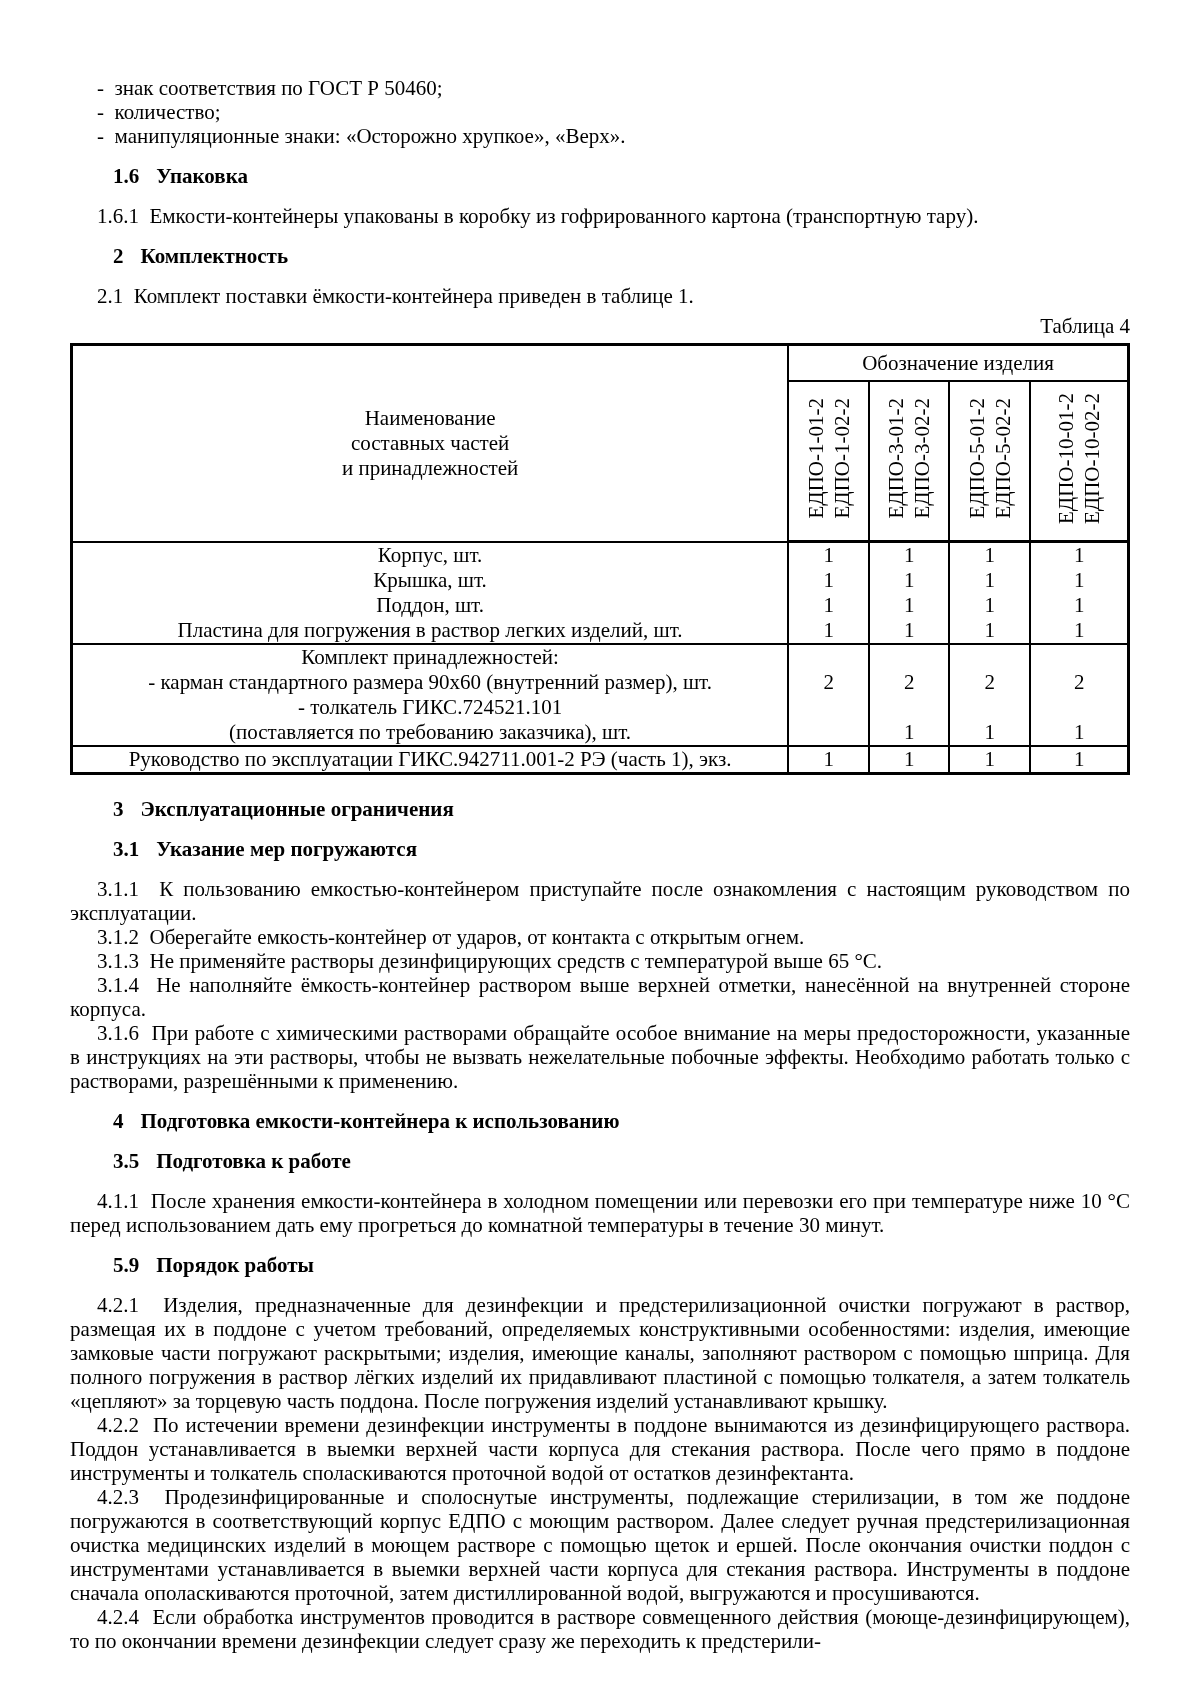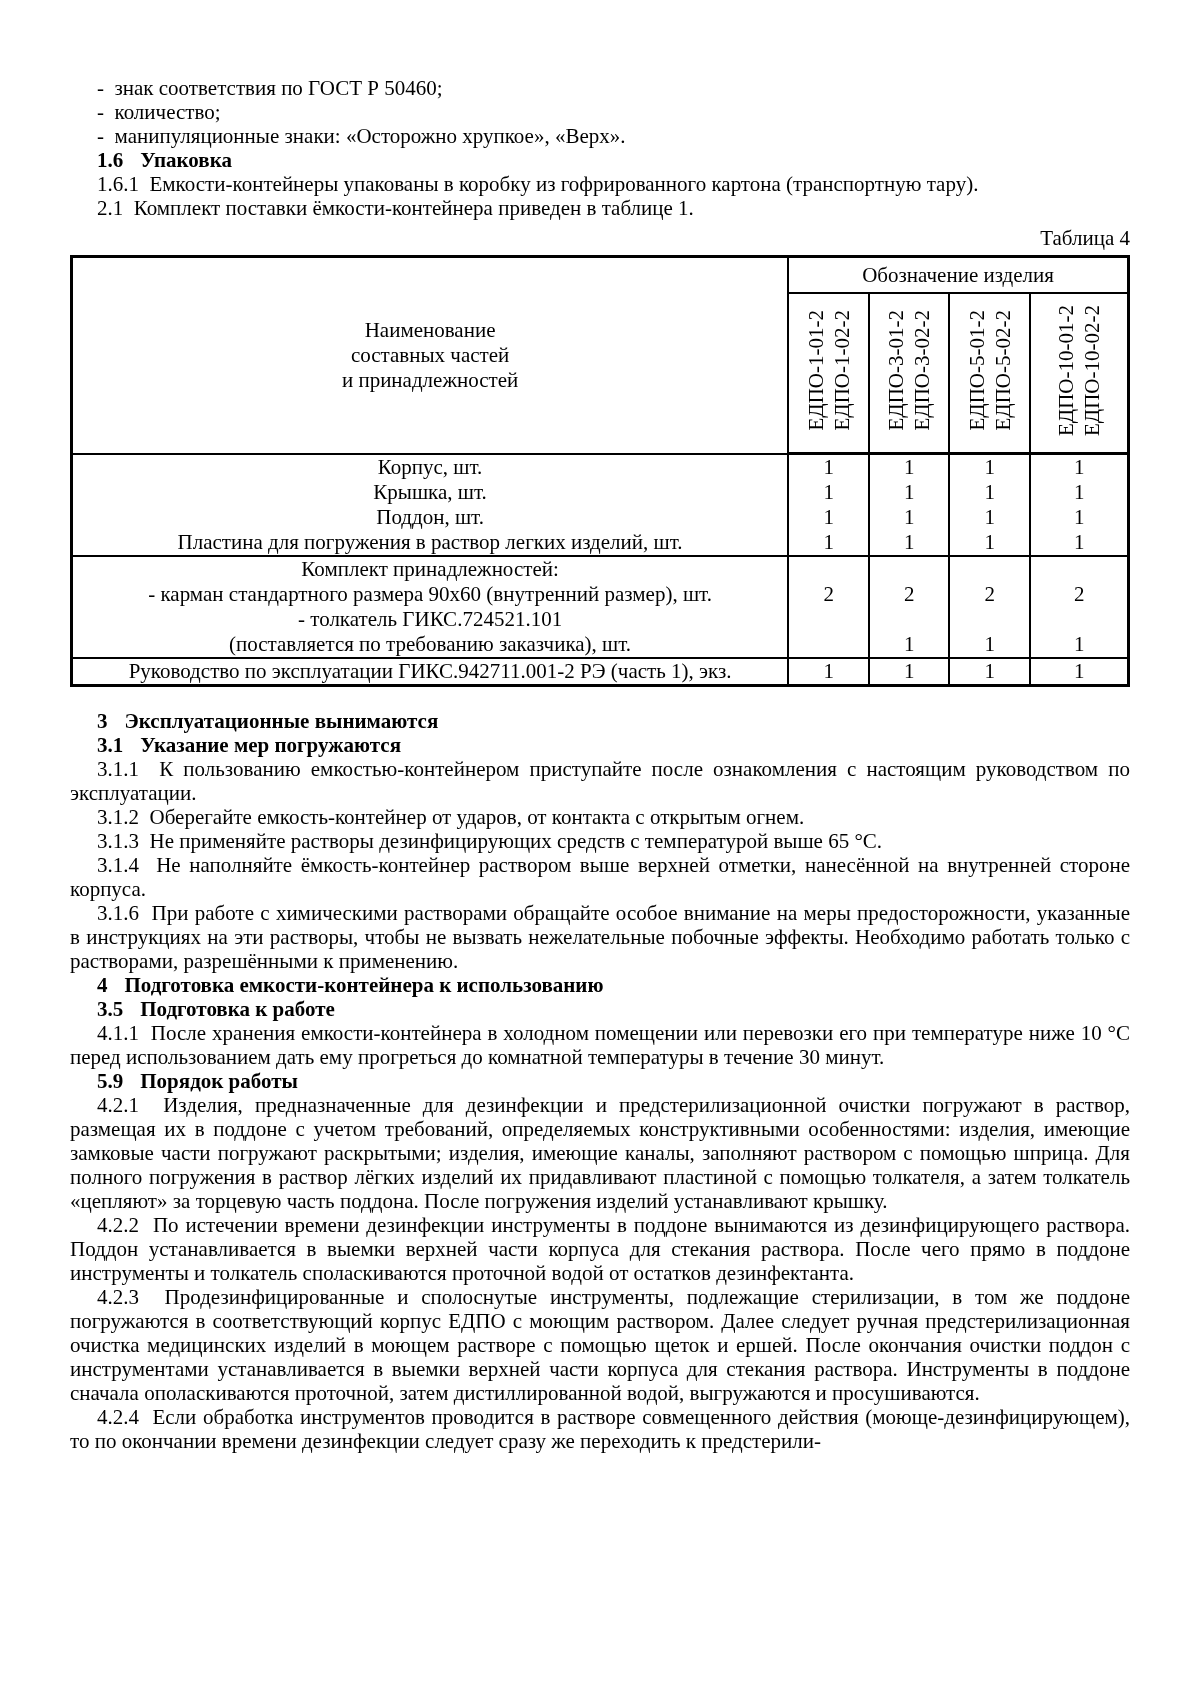--- a/index.html
+++ b/index.html
@@ -9,21 +9,21 @@
     font-family: "Liberation Serif", "DejaVu Serif", serif;
     font-size: 21px;
     overflow: hidden;
   }
   .page { padding: 76px 46px 0 70px; width: 1060px; }
 
   .para {
     margin: 0; text-align: justify; text-indent: 27px; line-height: 24px;
   }
   .list-item { margin: 0; text-indent: 27px; line-height: 24px; }
-  .heading { margin: 0; font-weight: bold; text-indent: 27px; line-height: 24px; }
+  .heading { margin: 16px; font-weight: bold; text-indent: 27px; line-height: 24px; }
   .heading .h-num { margin-right: 17px; }
   .after-table { margin-top: 22px; }
 
   .tbl-caption { margin: 6px 0 5px 0; text-align: right; line-height: 24px; }
 
   table.parts {
     border-collapse: collapse; table-layout: fixed; width: 1060px;
     border: 3px solid #000;
   }
   table.parts th, table.parts td {
@@ -50,20 +50,21 @@
 <body>
 
 <div class="page">
 
   <p class="list-item">-&nbsp; знак соответствия по ГОСТ Р 50460;</p>
   <p class="list-item">-&nbsp; количество;</p>
   <p class="list-item">-&nbsp; манипуляционные знаки: «Осторожно хрупкое», «Верх».</p>
 
   <p class="heading"><span class="h-num">1.6</span><span>Упаковка</span></p>
   <p class="para">1.6.1&nbsp; Емкости-контейнеры упакованы в коробку из гофрированного картона (транспортную тару).</p>
+  <p class="heading"><span class="h-num">2</span><span>Комплектность</span></p>
   <p class="para">2.1&nbsp; Комплект поставки ёмкости-контейнера приведен в таблице 1.</p>
 
   <p class="tbl-caption">Таблица 4</p>
 
   <table class="parts">
     <colgroup>
       <col style="width:716px">
       <col style="width:81px">
       <col style="width:80px">
       <col style="width:81px">
@@ -183,21 +184,21 @@
         <td class="num-col">
           <div class="tl">1</div>
         </td>
         <td class="num-col">
           <div class="tl">1</div>
         </td>
       </tr>
     </tbody>
   </table>
 
-  <p class="heading after-table"><span class="h-num">3</span><span>Эксплуатационные вынимаются</span></p>
+  <p class="heading after-table"><span class="h-num">3</span><span>Эксплуатационные ограничения</span></p>
   <p class="heading"><span class="h-num">3.1</span><span>Указание мер погружаются</span></p>
   <p class="para">3.1.1&nbsp; К пользованию емкостью-контейнером приступайте после ознакомления с настоящим руководством по эксплуатации.</p>
   <p class="para">3.1.2&nbsp; Оберегайте емкость-контейнер от ударов, от контакта с открытым огнем.</p>
   <p class="para">3.1.3&nbsp; Не применяйте растворы дезинфицирующих средств с температурой выше 65 °С.</p>
   <p class="para">3.1.4&nbsp; Не наполняйте ёмкость-контейнер раствором выше верхней отметки, нанесённой на внутренней стороне корпуса.</p>
   <p class="para">3.1.6&nbsp; При работе с химическими растворами обращайте особое внимание на меры предосторожности, указанные в инструкциях на эти растворы, чтобы не вызвать нежелательные побочные эффекты. Необходимо работать только с растворами, разрешёнными к применению.</p>
   <p class="heading"><span class="h-num">4</span><span>Подготовка емкости-контейнера к использованию</span></p>
   <p class="heading"><span class="h-num">3.5</span><span>Подготовка к работе</span></p>
   <p class="para">4.1.1&nbsp; После хранения емкости-контейнера в холодном помещении или перевозки его при температуре ниже 10 °С перед использованием дать ему прогреться до комнатной температуры в течение 30 минут.</p>
   <p class="heading"><span class="h-num">5.9</span><span>Порядок работы</span></p>

